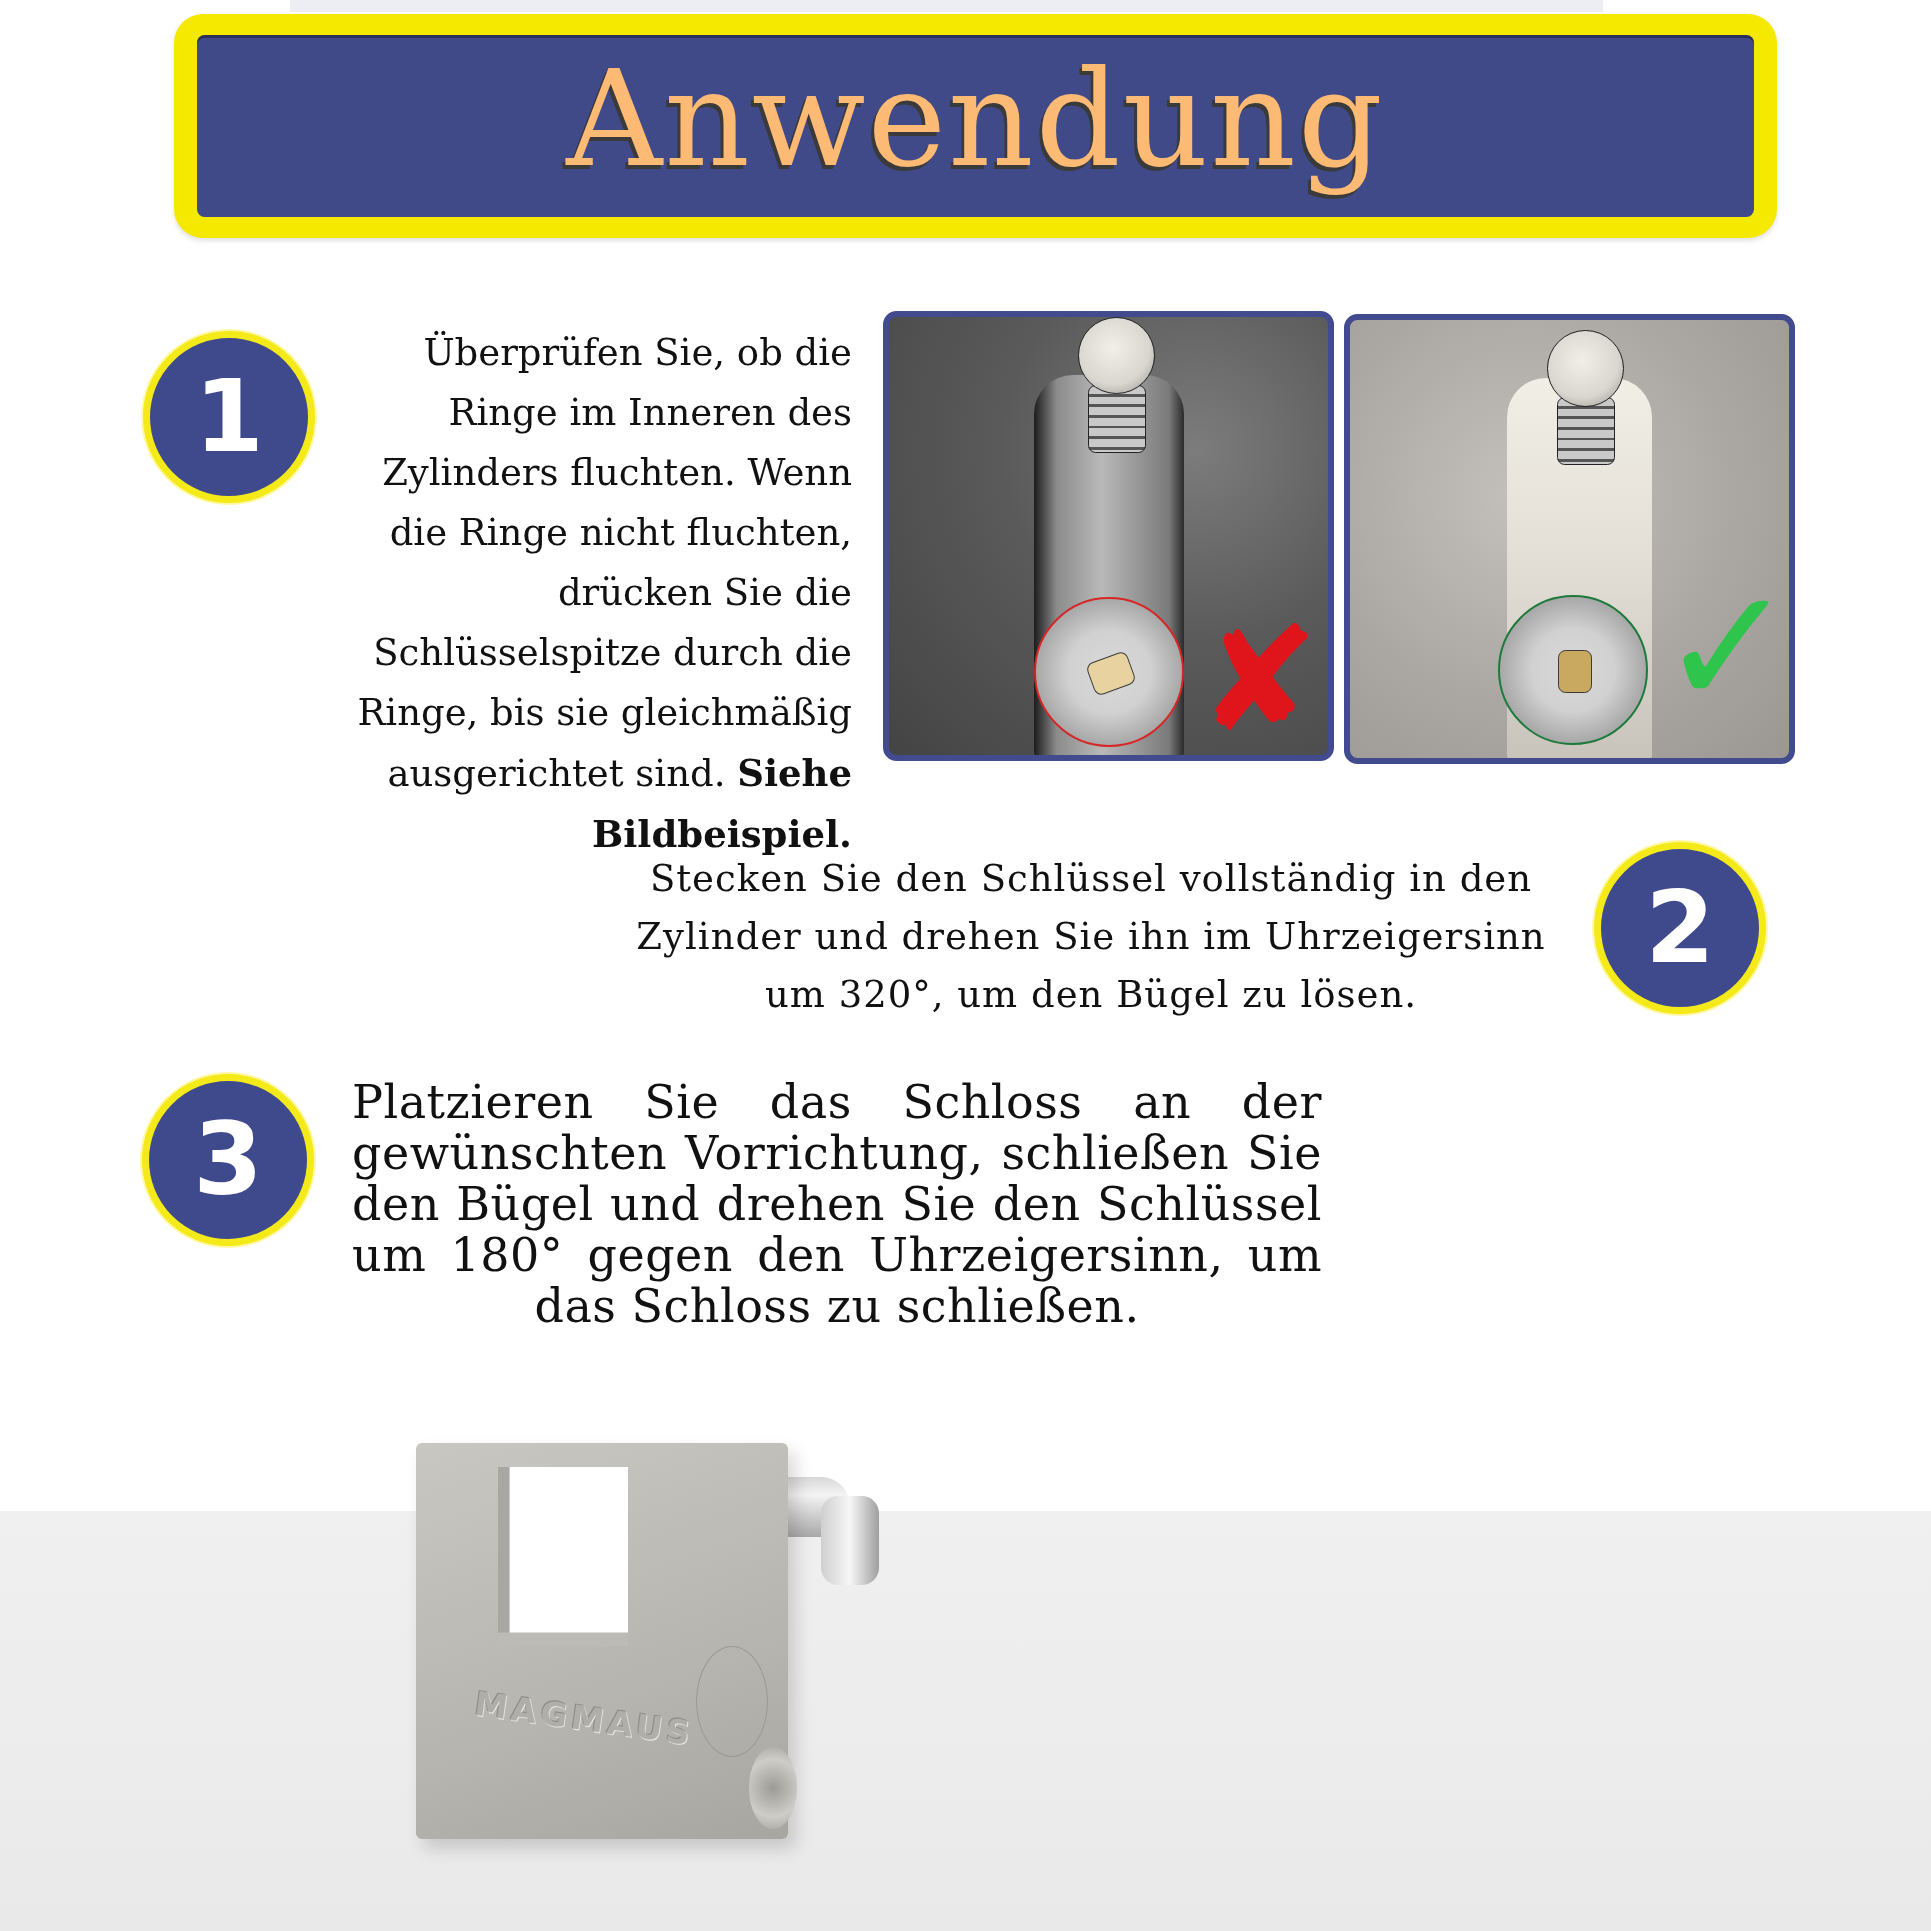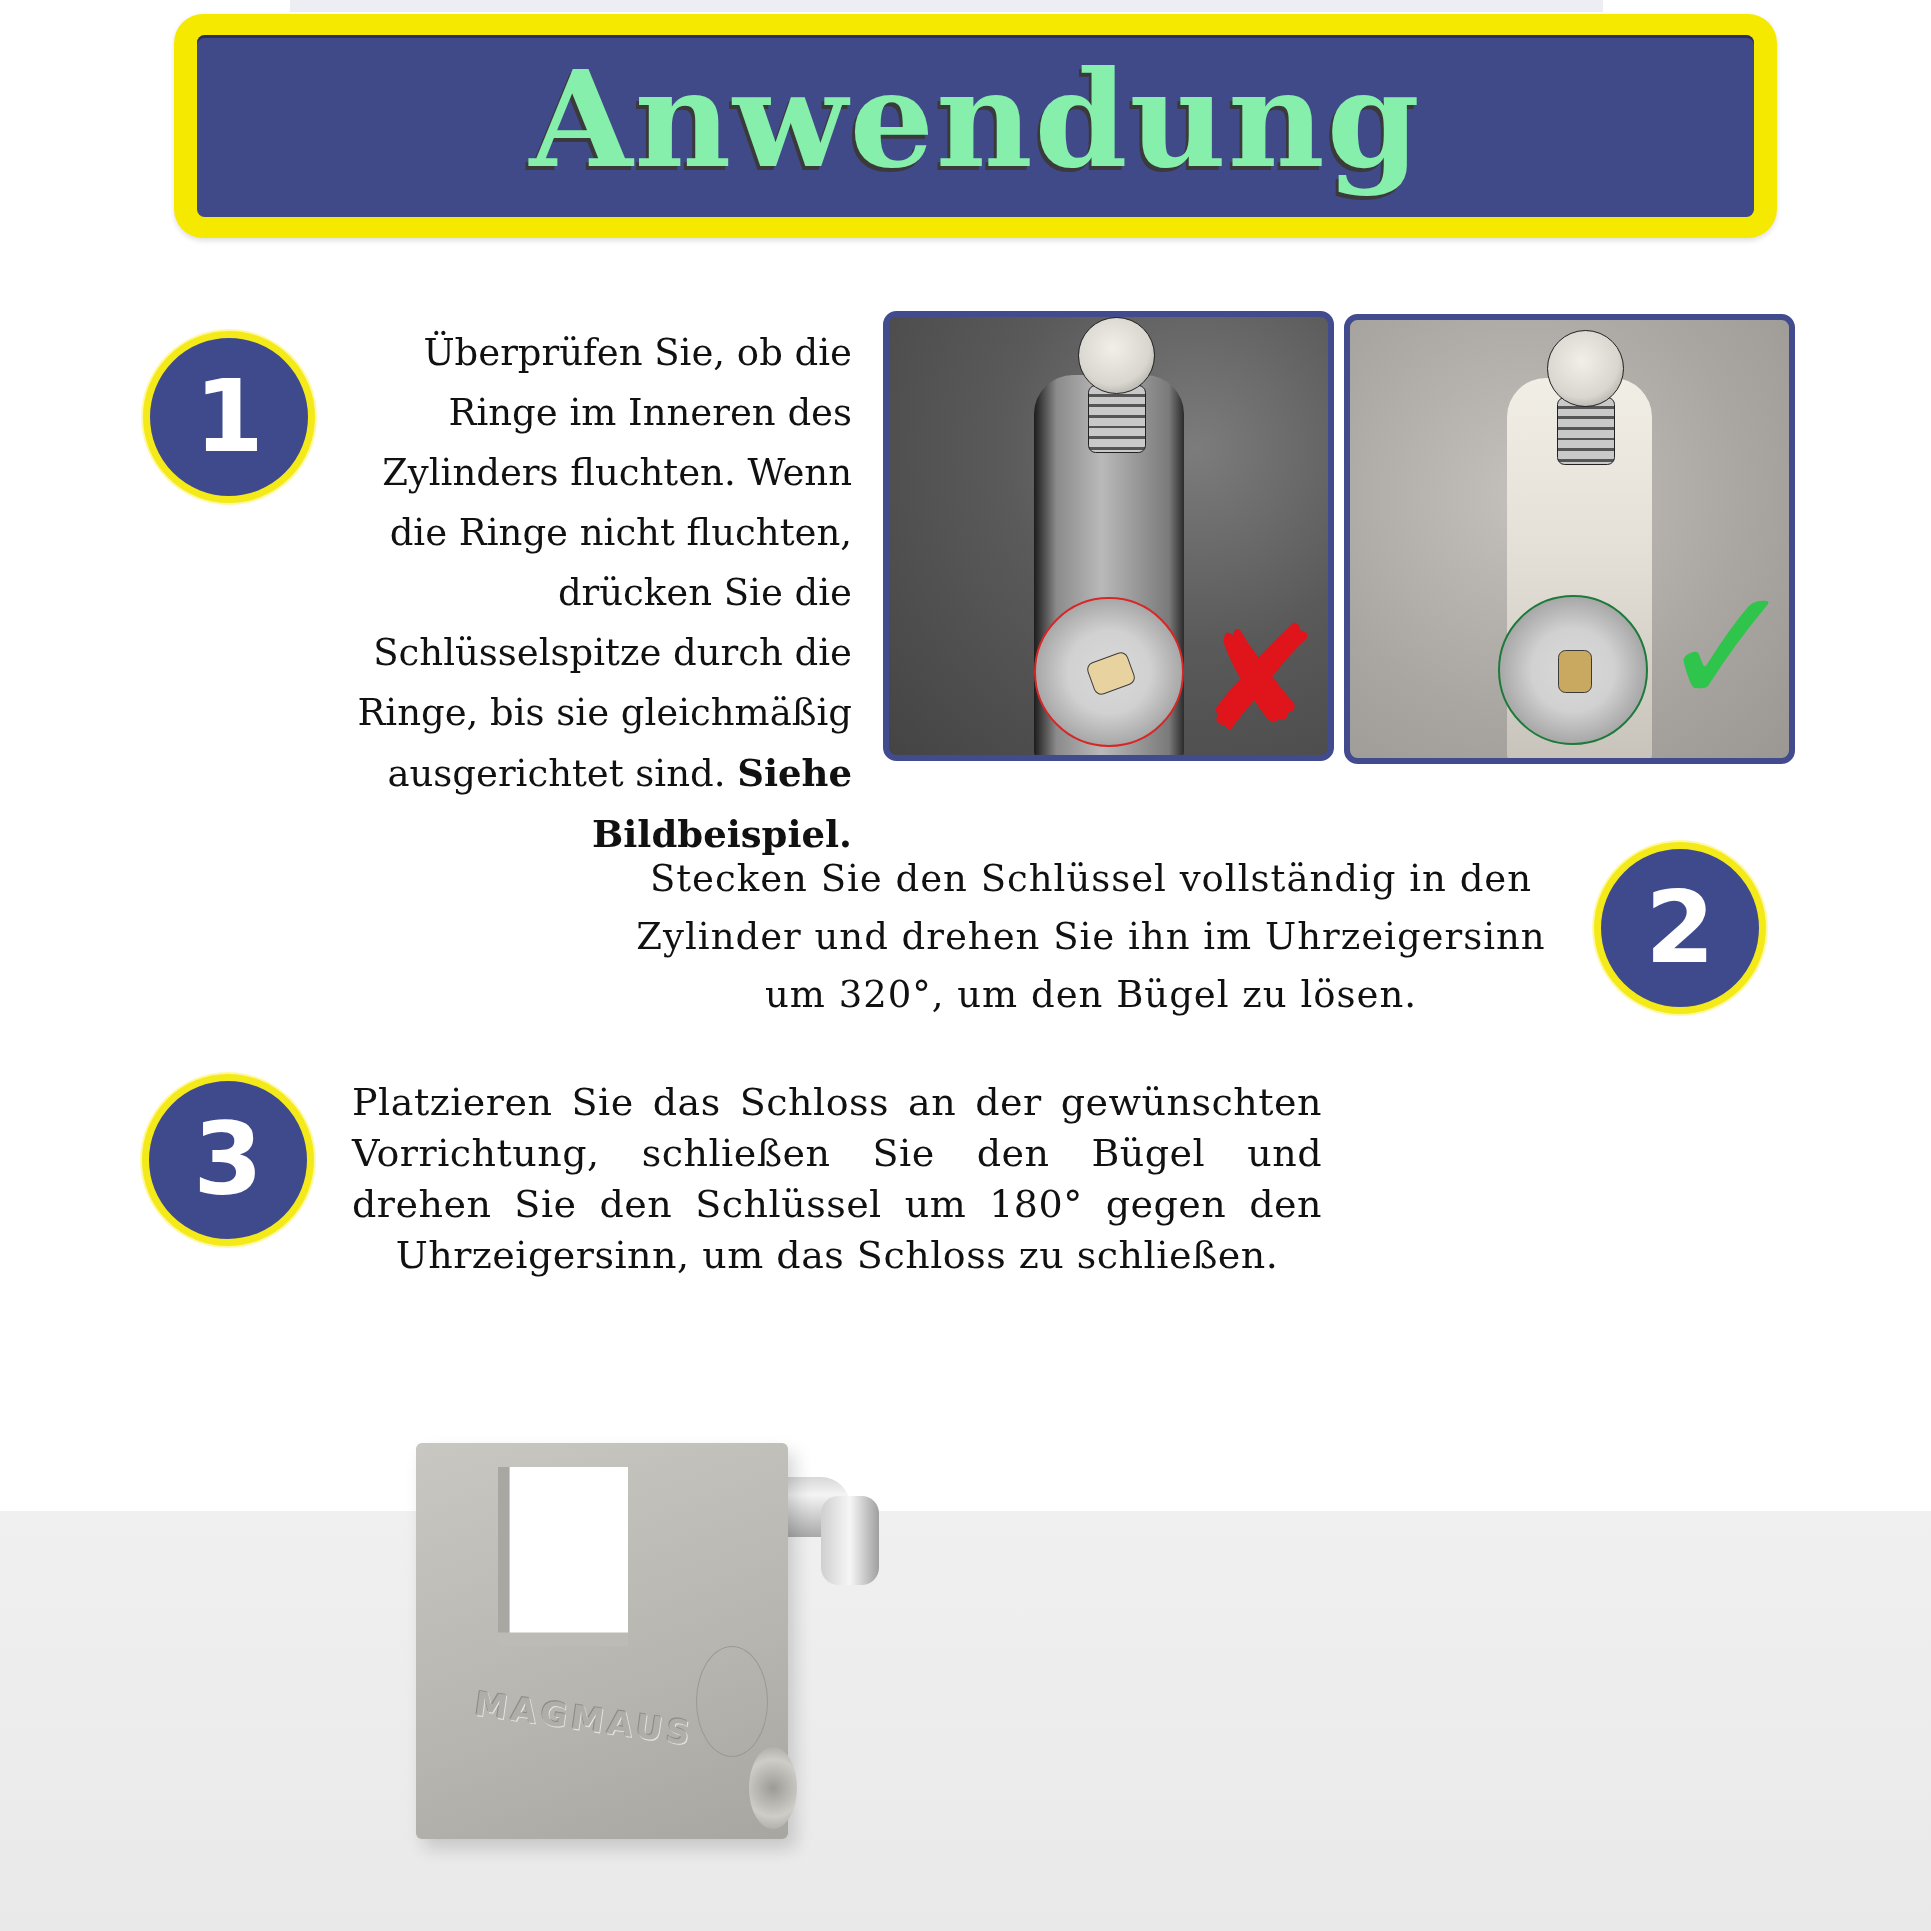--- a/index.html
+++ b/index.html
@@ -6,36 +6,36 @@
   html, body { width: 1931px; height: 1931px; overflow: hidden; background: #ffffff; }
   body { position: relative; font-family: "DejaVu Serif", serif; color: #111; }
 
   .top-strip { position: absolute; left: 290px; top: 0; width: 1313px; height: 11.6px; background: #eceef3; }
 
   .banner { position: absolute; left: 174px; top: 13.5px; width: 1603px; height: 224px;
             background: #f6e900; border-radius: 29px; box-shadow: 0 2.9px 5.8px rgba(0,0,0,0.12); }
   .banner-inner { position: absolute; left: 23px; top: 21px; right: 23px; bottom: 21px;
             background: #414a89; border-radius: 7.7px; box-shadow: inset 0 2.9px 0 rgba(0,0,0,0.35);
             display: flex; align-items: center; justify-content: center; }
-  .banner-title { font-family: "DejaVu Serif", serif; font-weight: bold; font-size: 133px;
-            color: #86efac; letter-spacing: 1.9px; line-height: 1;
+  .banner-title { font-family: "DejaVu Serif", serif; font-weight: normal; font-size: 133px;
+            color: #fdba74; letter-spacing: 1.9px; line-height: 1;
             text-shadow: -2.9px 3.9px 0 #3a3a3a; transform: translateY(-5.8px); }
 
   .step-num { position: absolute; width: 172px; height: 172px; border-radius: 50%;
             background: #3f4a8d; border: 7.7px solid #f4ea1a;
             box-shadow: 0 0 0 1.9px #fff8a0;
             display: flex; align-items: center; justify-content: center; }
   .step-num span { font-family: "DejaVu Sans", sans-serif; font-weight: bold; font-size: 100px;
             color: #ffffff; line-height: 1; }
 
   .step-text { position: absolute; font-family: "DejaVu Serif", serif; color: #111; }
   .step1-text { left: 326px; top: 323px; width: 526px; text-align: right; font-size: 37px; line-height: 60px; }
   .step1-text b { font-weight: bold; }
   .step2-text { left: 608px; top: 850px; width: 966px; text-align: center; font-size: 37px; line-height: 58px; letter-spacing: 1px; }
-  .step3-text { left: 352px; top: 1077px; width: 970px; text-align: justify; text-align-last: center; font-size: 38px; line-height: 51px; letter-spacing: 0.5px; }
+  .step3-text { left: 352px; top: 1077px; width: 970px; text-align: justify; text-align-last: center; font-size: 46px; line-height: 51px; letter-spacing: 0.5px; }
 
   .photo { position: absolute; border: 6.8px solid #424b8e; border-radius: 13.5px; overflow: hidden; }
   .photo-bad { left: 883px; top: 311px; width: 451px; height: 450px;
             background: radial-gradient(circle at 70% 30%, #7c7c7c 0%, #5a5a5a 45%, #444 100%); }
   .photo-good { left: 1344px; top: 314px; width: 451px; height: 450px;
             background: radial-gradient(circle at 40% 40%, #c4c0bb 0%, #a9a6a2 60%, #9b9894 100%); }
   .plate { position: absolute; left: 145px; top: 58px; width: 150px; height: 381px;
             border-radius: 39px 39px 3.9px 3.9px; }
   .photo-bad .plate { background: linear-gradient(90deg, #1c1c1c 0%, #8b8b8b 15%, #b9b9b9 45%, #7a7a7a 90%, #2b2b2b 100%); }
   .photo-good .plate { left: 157px; width: 145px; background: linear-gradient(180deg, #f1eee6 0%, #e4e0d7 45%, #c8c4bc 100%); }

